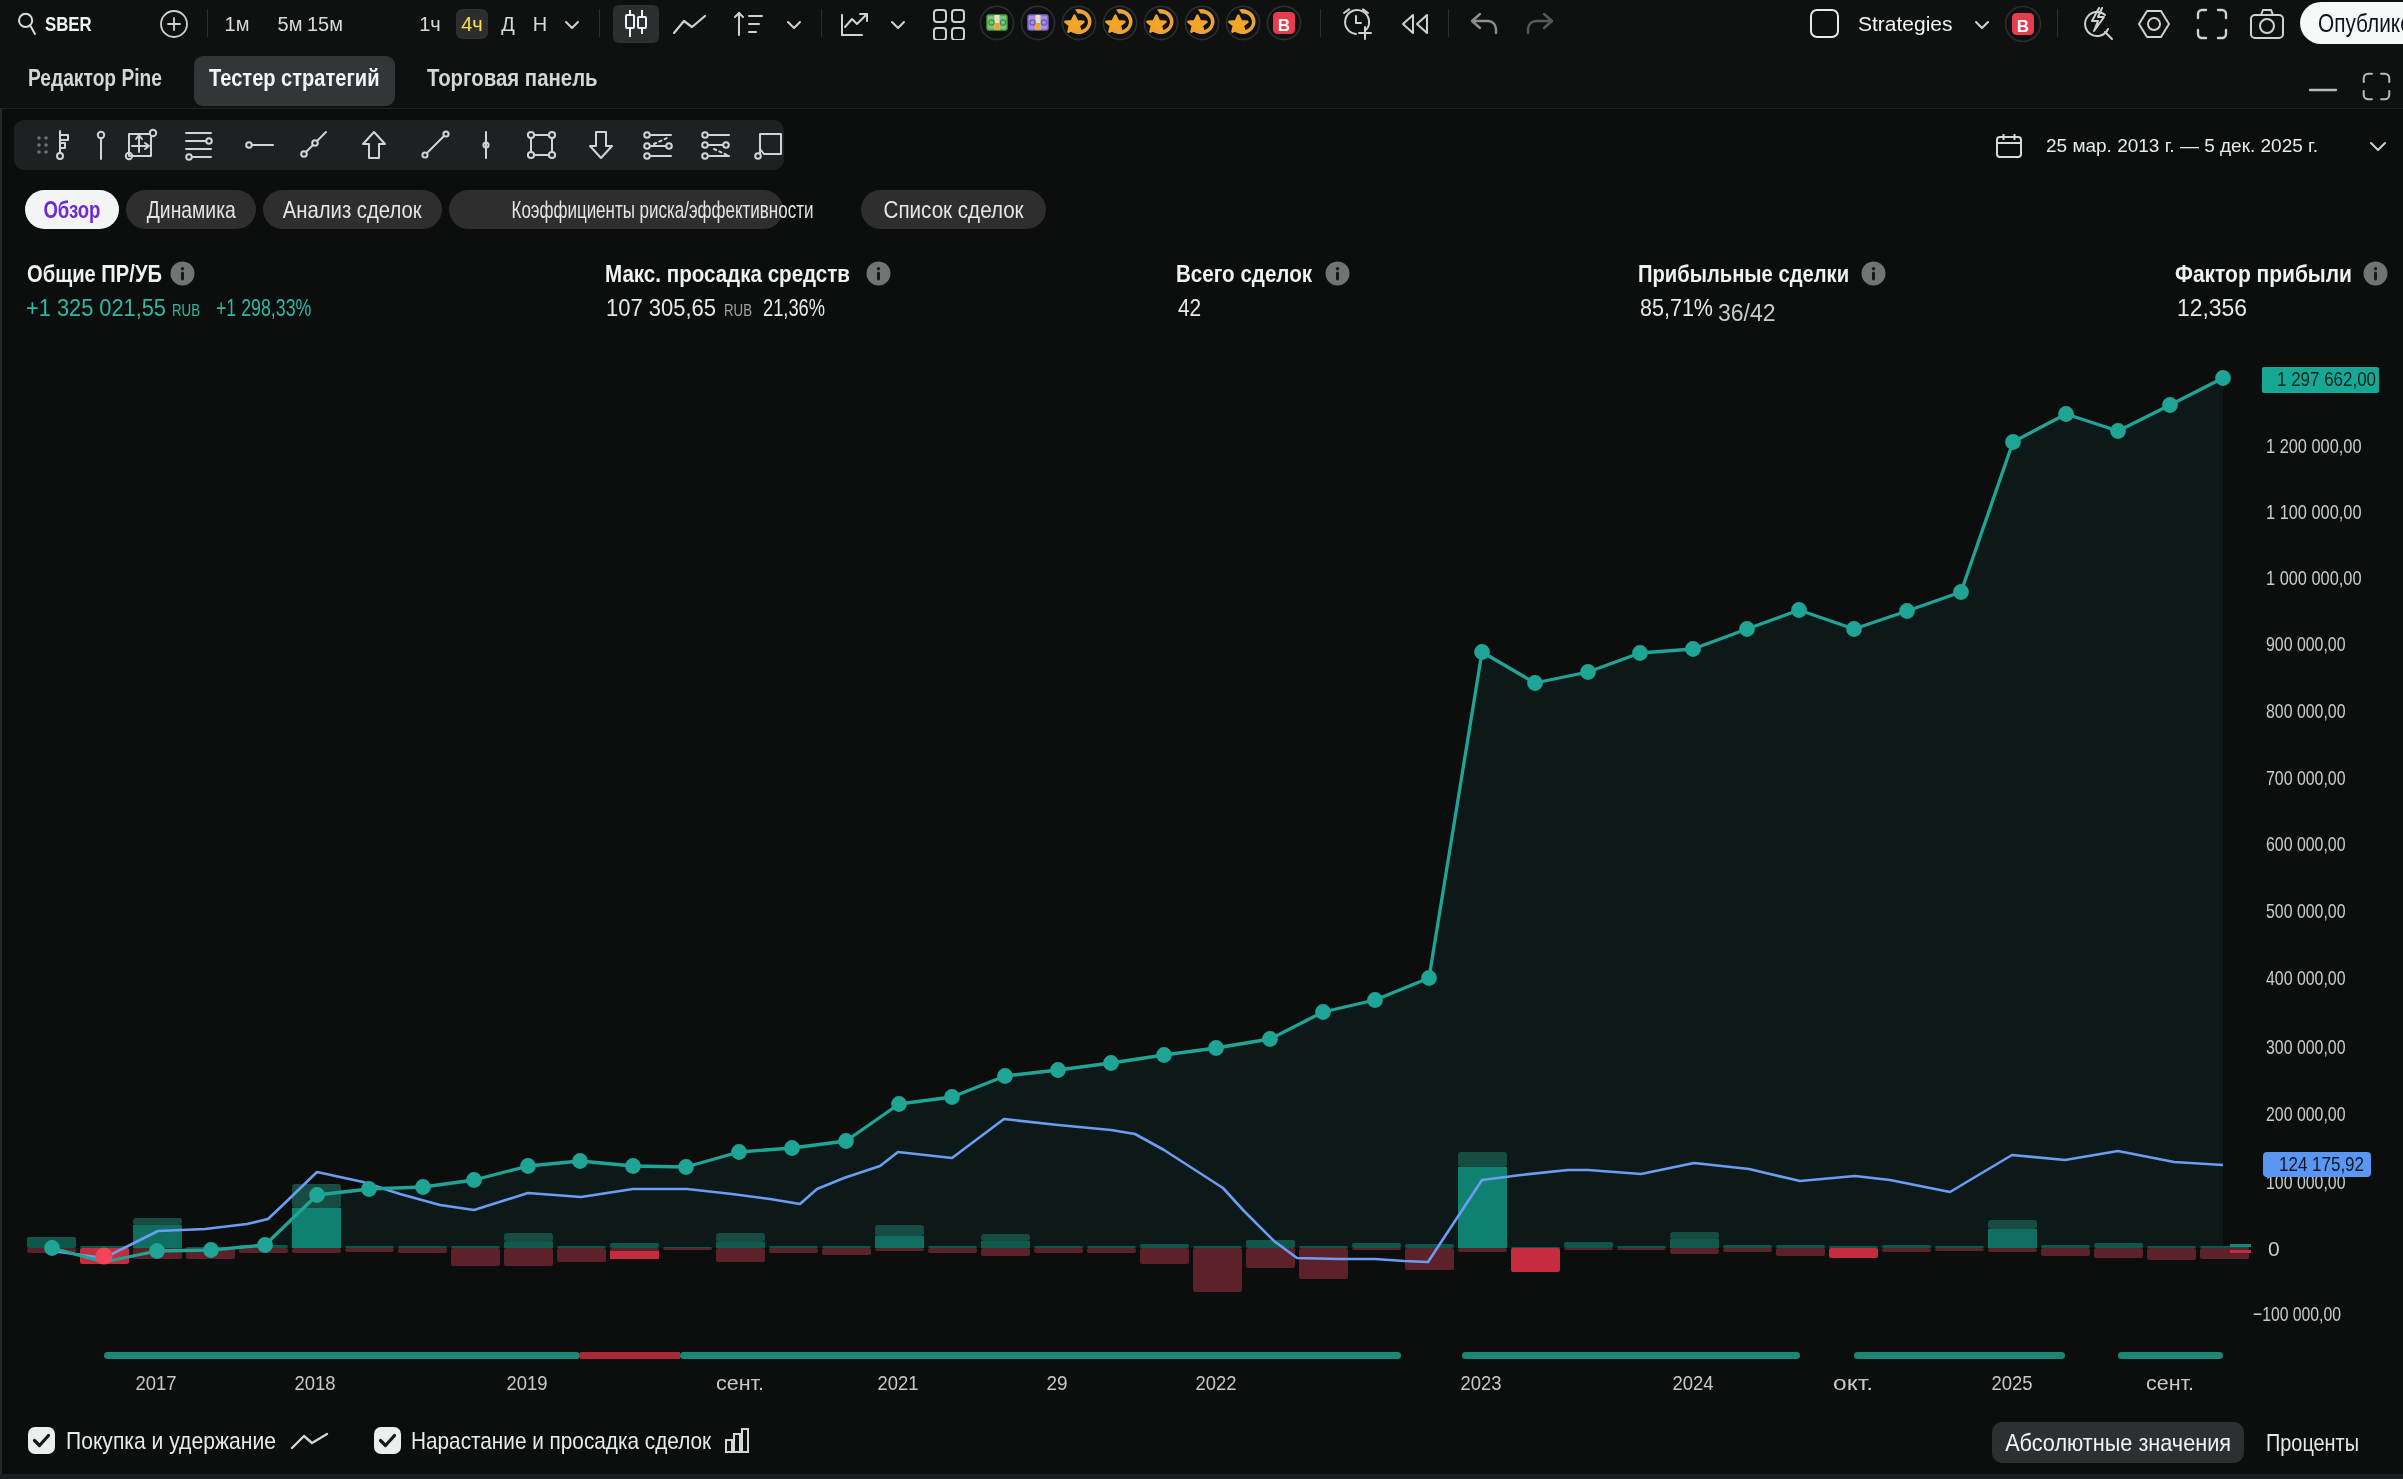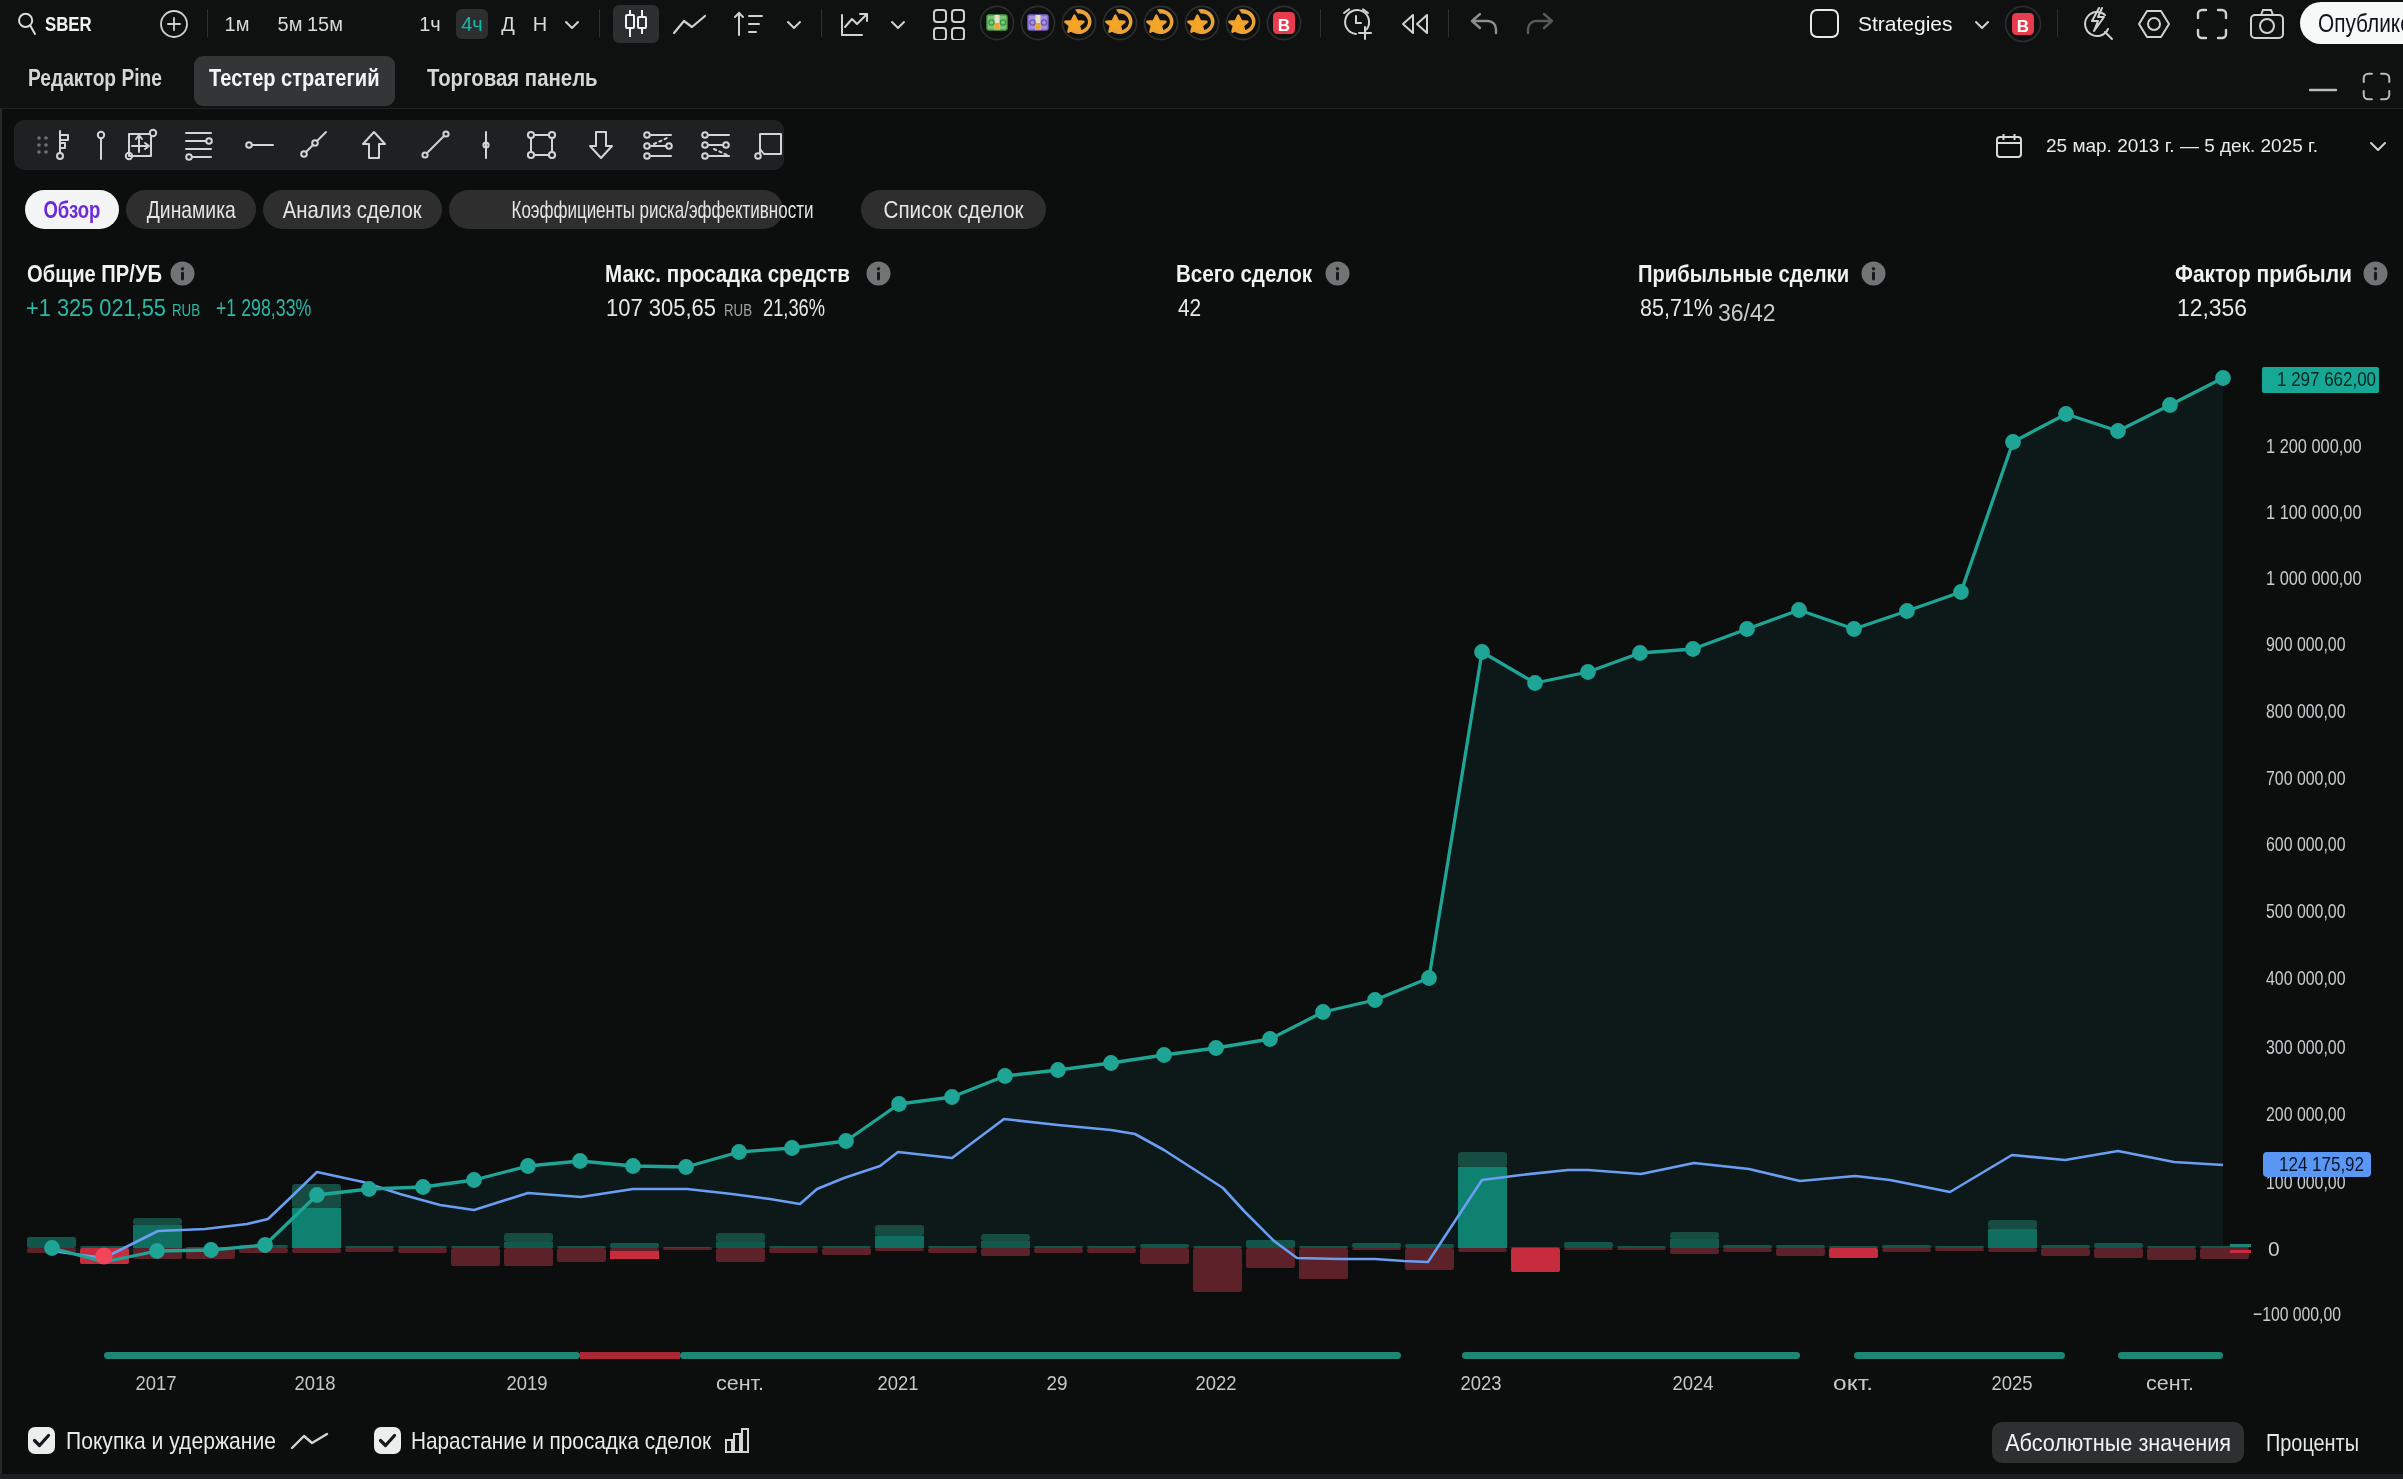--- a/index.html
+++ b/index.html
@@ -36,21 +36,21 @@
       <line x1="14" y1="8" x2="14" y2="20" stroke="#cfd1d2" stroke-width="1.8" stroke-linecap="round"></line>
       <line x1="8" y1="14" x2="20" y2="14" stroke="#cfd1d2" stroke-width="1.8" stroke-linecap="round"></line>
     </svg>
     <div class="sep" style="left:207px;"></div>
     <div class="tf" style="left:219px;width:36px;">1м</div>
     <div class="tf" style="left:260px;width:36px;margin-left:12px;">5м</div>
     <div class="tf" style="left:301px;width:48px;">15м</div>
     <div class="tf" style="left:352px;width:52px;margin-top:46px;">30м</div>
     <div class="tf" style="left:412px;width:36px;">1ч</div>
     <div class="icbox hl" style="left:456px;top:9px;width:32px;height:30px;"></div>
-    <div class="tf" style="left:454px;width:36px;color:#14b8a6;">4ч</div>
+    <div class="tf" style="left:454px;width:36px;color:#fde047;">4ч</div>
     <div class="tf" style="left:494px;width:28px;">Д</div>
     <div class="tf" style="left:526px;width:28px;">Н</div>
     <svg class="abs" style="left:562px;top:19px" width="20" height="12" viewBox="0 0 20 12">
       <polyline points="4,3 10,9 16,3" fill="none" stroke="#cfd1d2" stroke-width="2" stroke-linecap="round" stroke-linejoin="round"></polyline>
     </svg>
     <div class="sep" style="left:599px;"></div>
     <div class="icbox hl" style="left:613px;top:5px;width:46px;height:38px;"></div>
     <svg class="abs" style="left:620px;top:9px" width="32" height="30" viewBox="0 0 32 30">
       <g stroke="#f0f1f2" stroke-width="2" fill="none">
         <line x1="10" y1="1" x2="10" y2="6"></line>

